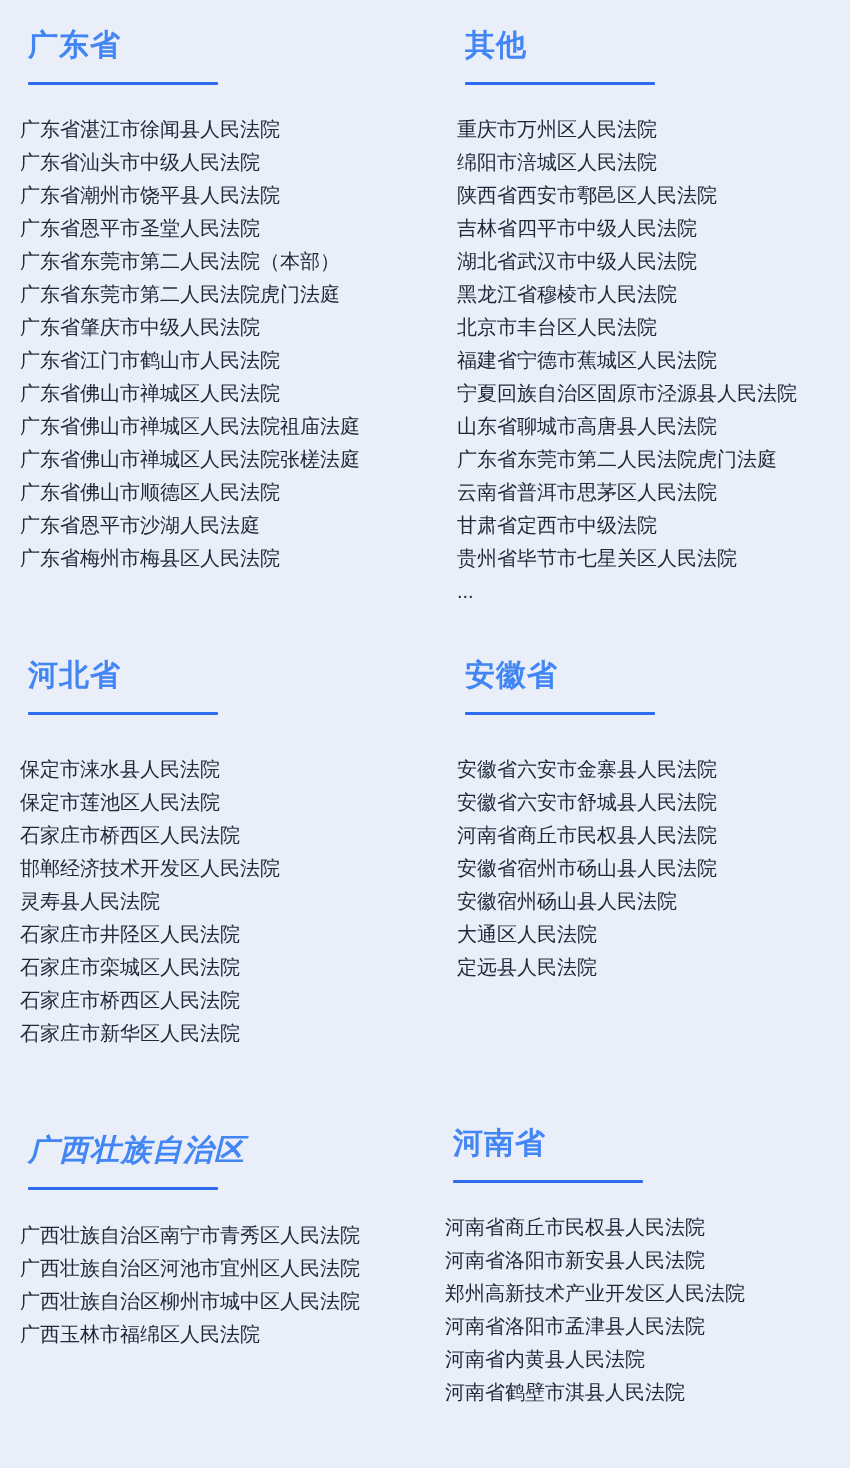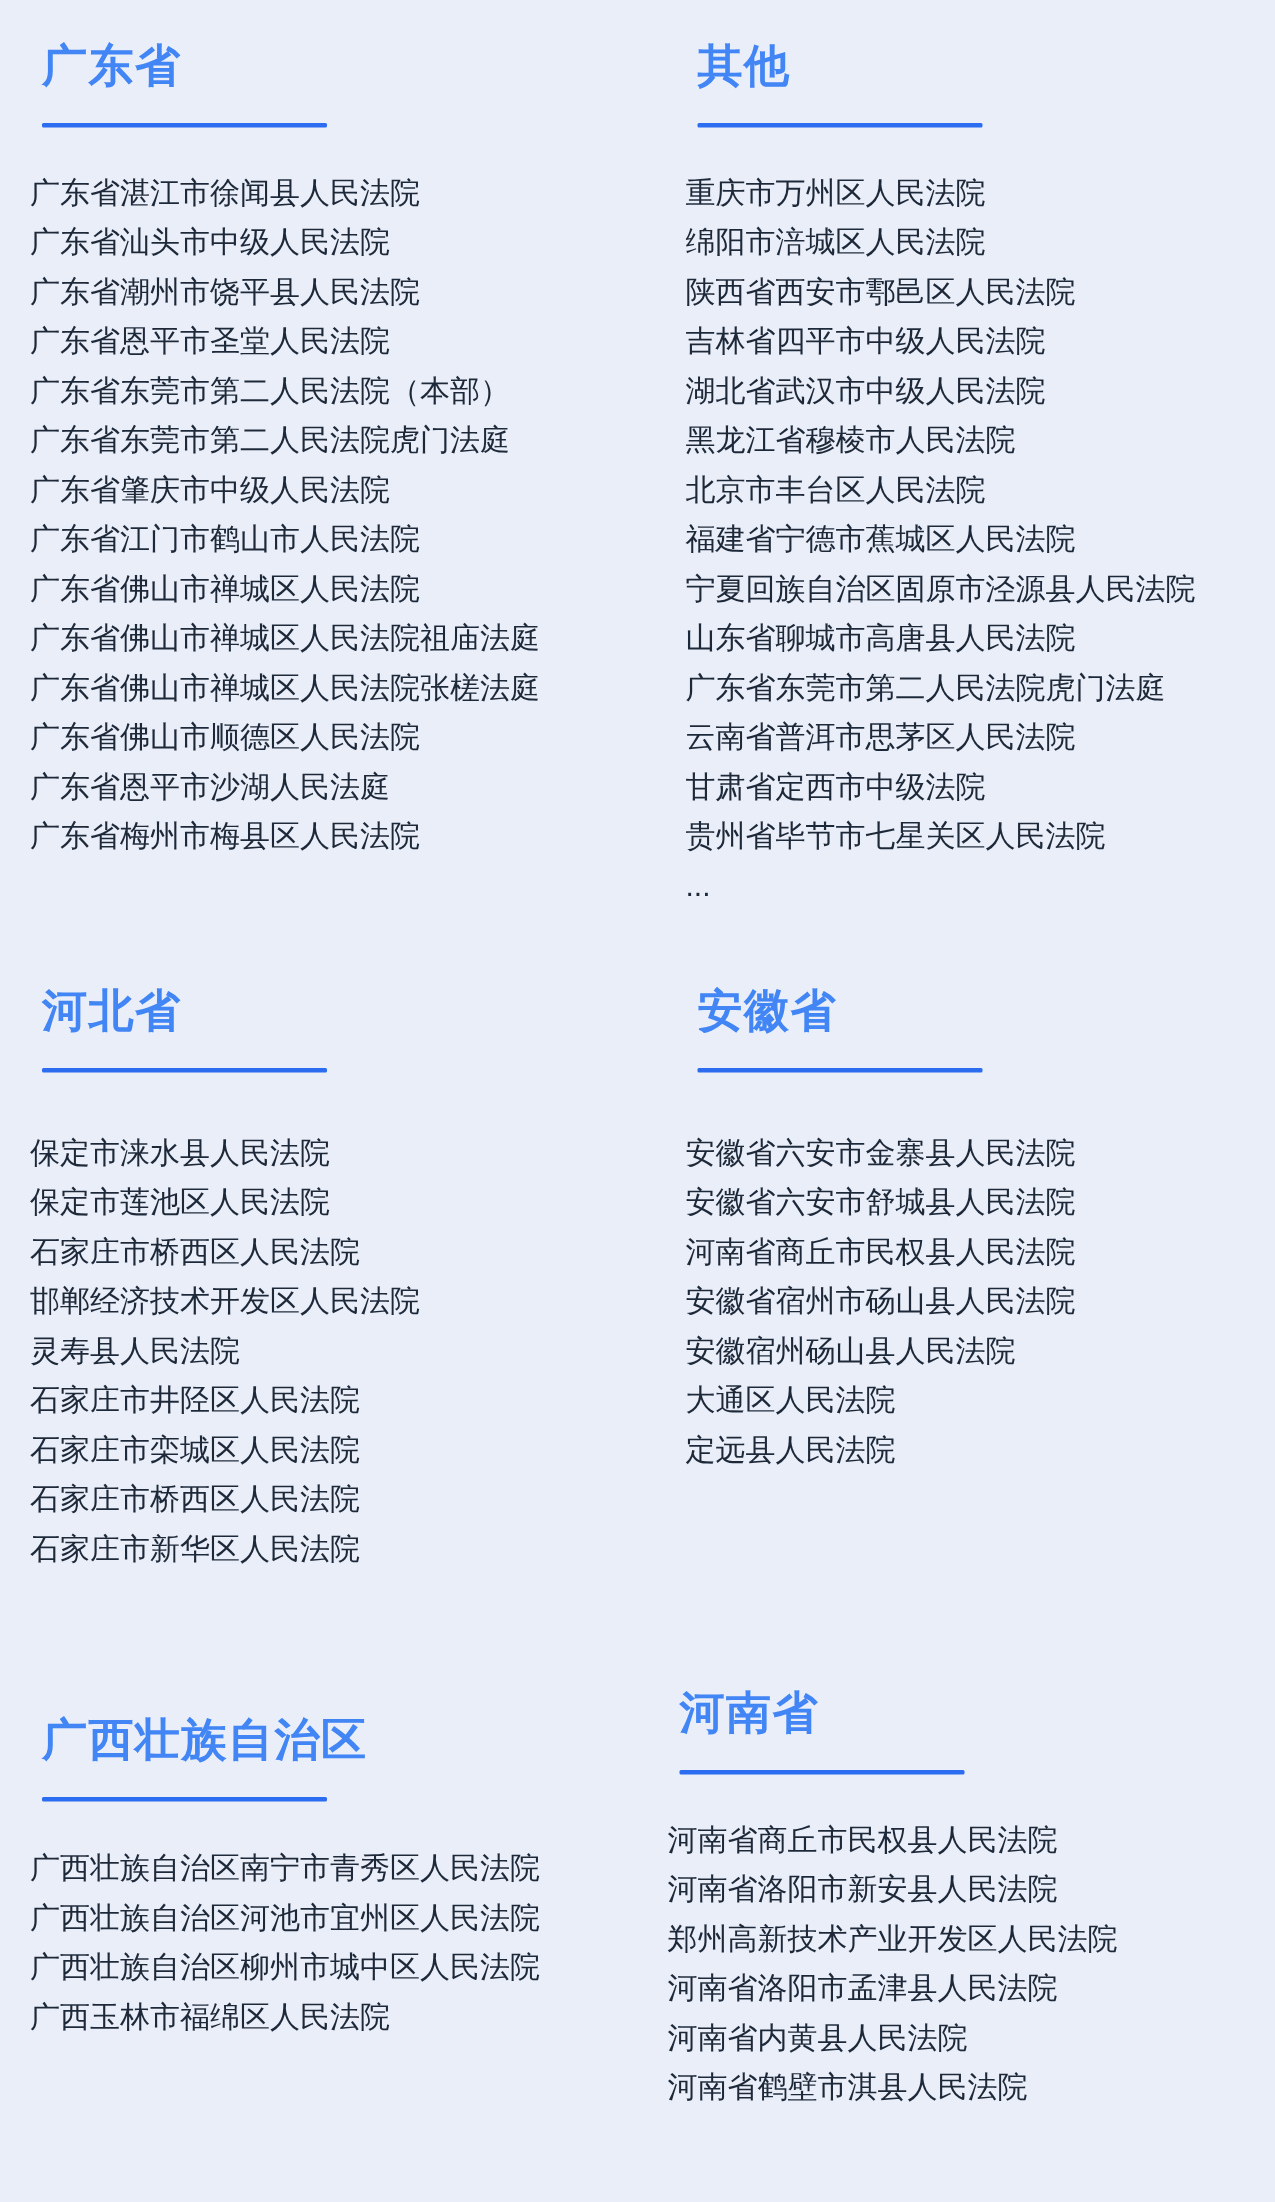--- a/index.html
+++ b/index.html
@@ -45,21 +45,21 @@
     margin:28px 0 0 0;
     padding:0;
     font-size:20px;
     line-height:33px;
     white-space:nowrap;
   }
   
   .row-2 .court-list{margin-top:38px;}
   .row-3 .court-list{margin-top:28px;}
   
-  .sec-guangxi .section-title{margin-top:18px;}
+  .sec-guangxi .section-title{margin-top:7px;font-style:italic;}
   .sec-guangxi .court-list{margin-top:29px;}
   
   .sec-henan{margin-left:-12px;}
 </style>
 </head>
 <body>
 
 <div class="page">
 
   <section class="section row-1 sec-guangdong">

